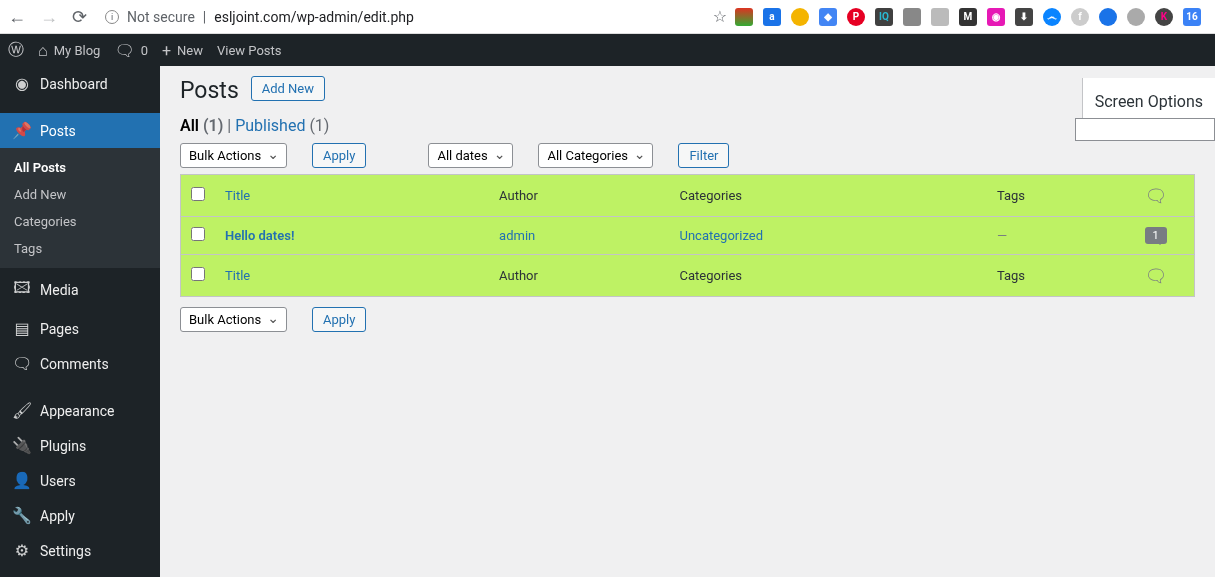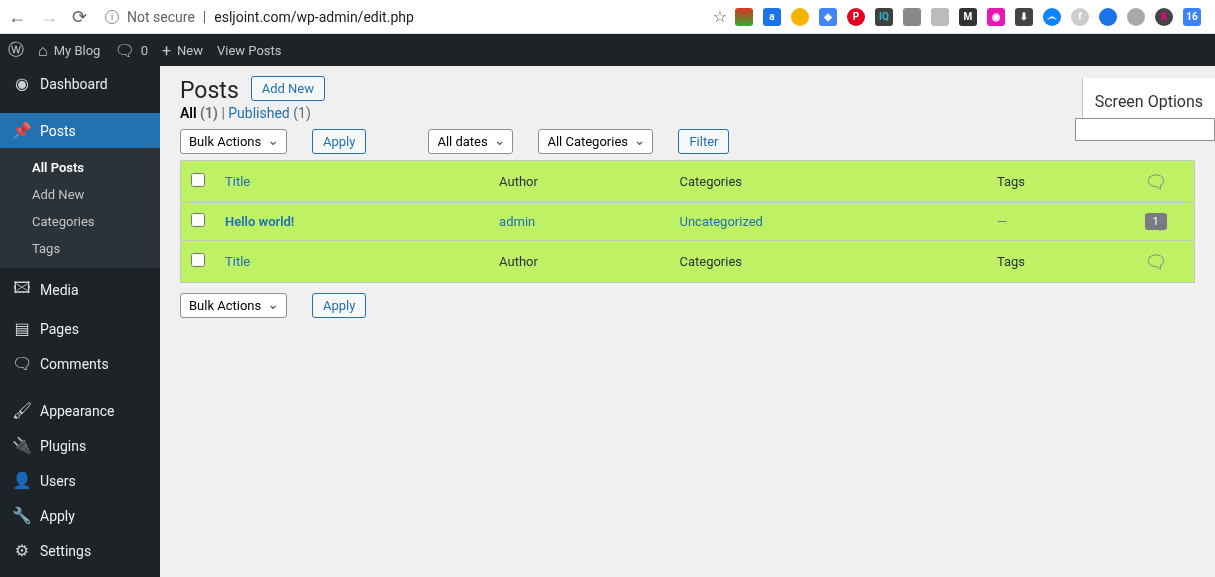--- a/index.html
+++ b/index.html
@@ -22,33 +22,33 @@
 .wp-top .item { display: flex; align-items: center; gap: 6px; cursor: pointer; }
 .wp-ico { font-size: 16px; }
 
 
 .wp-body { display: flex; height: calc(577px - 34px - 32px); }
 .sidebar { width: 160px; background: #1d2327; color: #c3c4c7; font-size: 14px; overflow: visible; }
 .menu-item { display: flex; align-items: center; gap: 8px; padding: 8px 12px; cursor: pointer; color:#eee;}
 .menu-item.current { background: #2271b1; color: #fff; position: relative; }
 .menu-item.current::after { content:""; position:absolute; right:-8px; top:50%; transform:translateY(-50%); border:8px solid transparent; border-left-color:#2271b1; width:0; height:0; display:none;}
 .menu-ico { width: 20px; text-align: center; font-size: 16px; opacity:.85;}
-.submenu { background: #2c3338; padding: 6px 18px; }
+.submenu { background: #2c3338; padding: 6px 0; }
 .submenu .sub { padding: 6px 14px; font-size: 13px; cursor: pointer; color: #c3c4c7; }
 .submenu .sub.cur { color: #fff; font-weight: 600; }
 .menu-sep { height: 12px; }
 
 .content { flex: 1; background: #f0f0f1; padding: 0; position: relative; }
 .screen-opts { position: absolute; right: 0; top: 0; background: #fff; border: 1px solid #c3c4c7; border-top: none; border-right: none; padding: 14px 12px; font-size: 16px; color: #2c3338; cursor: pointer; border-radius: 0 0 0 4px; margin-top: 12px;}
 .inner { padding: 10px 20px; }
 
 h1.page-title { font-size: 23px; font-weight: 400; display: inline-block; margin-right: 8px; }
 .btn-secondary { display: inline-block; border: 1px solid #2271b1; color: #2271b1; background: #f6f7f7; padding: 4px 10px; font-size: 13px; border-radius: 3px; cursor: pointer; vertical-align: 5px; }
 
-.subsubsub { margin: 1px 0 8px; font-size: 14px; color: #646970; }
+.subsubsub { margin: 12px 0 8px; font-size: 16px; color: #646970; }
 .subsubsub a { color: #2271b1; text-decoration: none; }
 .subsubsub .cur { color: #000; font-weight: 600; }
 .subsubsub .count { color: #646970; }
 
 .tablenav { display: flex; gap: 25px; align-items: center; margin: 6px 0; }
 .search-box { position: absolute; right: 0; top: 52px; }
 .search-box input { border: 1px solid #8c8f94; padding: 3px 6px; font-size: 13px; width:140px; }
 
 select.wp-select { border: 1px solid #8c8f94; border-radius: 3px; background: #fff; padding: 4px 24px 4px 8px; font-size: 13px; appearance: none; position: relative; }
 .sel-wrap { position: relative; display: inline-block; }
@@ -211,21 +211,21 @@
             <th><a>Title</a></th>
             <th>Author</th>
             <th>Categories</th>
             <th>Tags</th>
             <th class="comment-col"><span class="comment-ico">🗨</span></th>
           </tr>
         </thead>
         <tbody>
           <tr>
             <td class="cb"><input type="checkbox" style=""></td>
-            <td><a class="row-title">Hello world!</a></td>
+            <td><a class="row-title">Hello dates!</a></td>
             <td><a>admin</a></td>
             <td><a>Uncategorized</a></td>
             <td><span class="dash">—</span></td>
             <td class="comment-col"><span class="comment-badge">1</span></td>
           </tr>
         </tbody>
         <tfoot>
           <tr>
             <th class="cb"><input type="checkbox" style=""></th>
             <th><a>Title</a></th>

